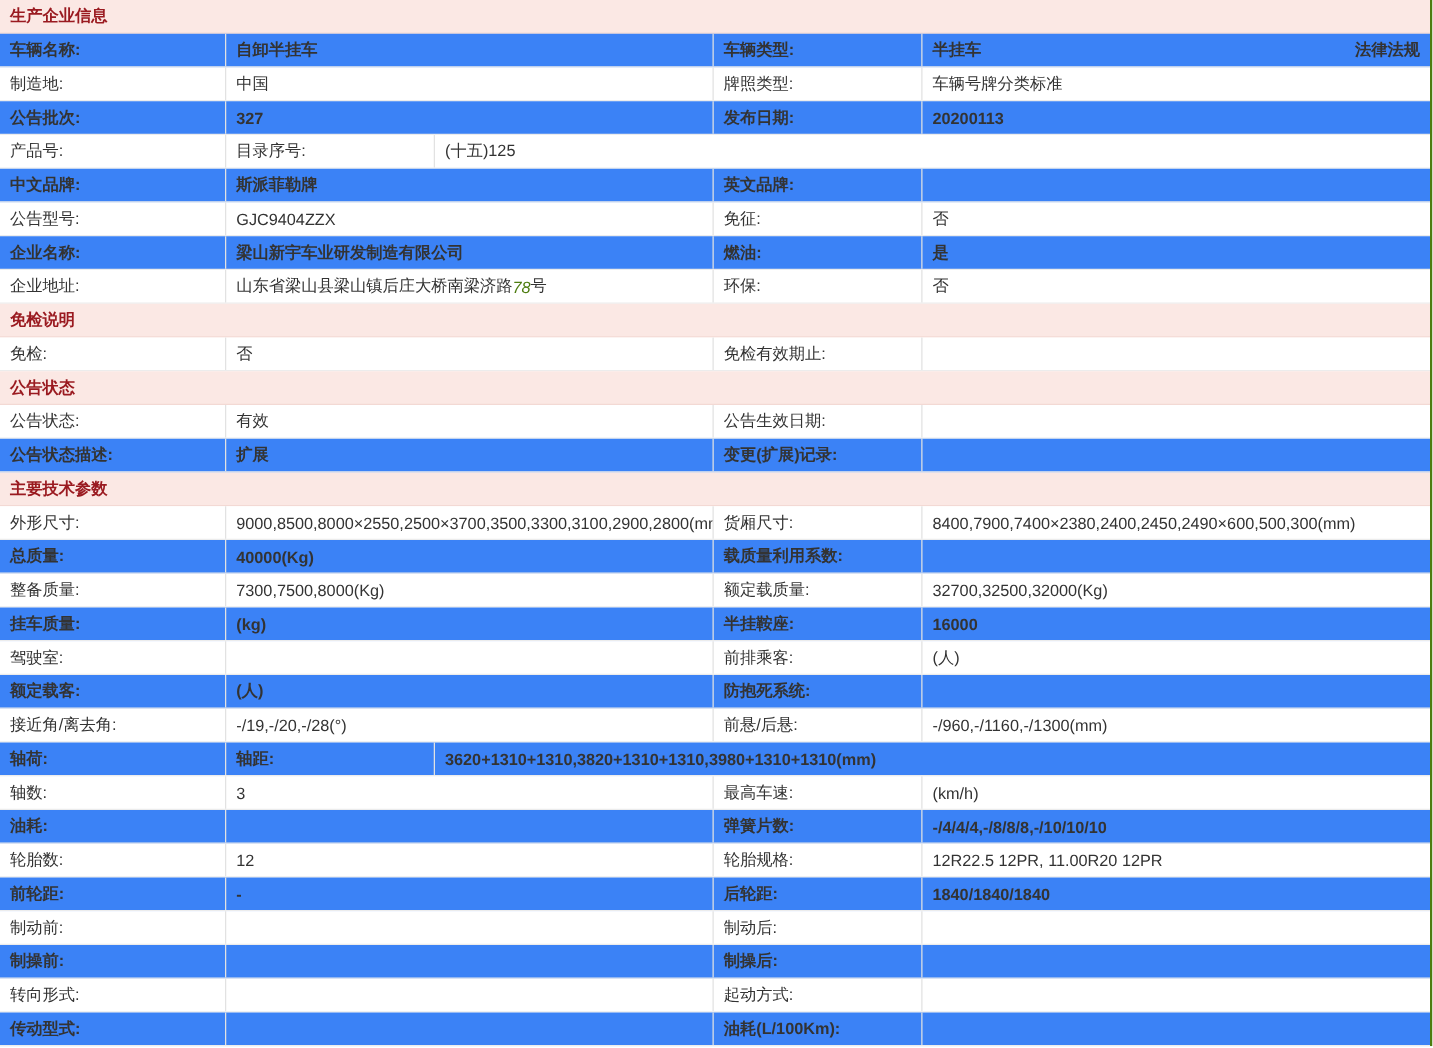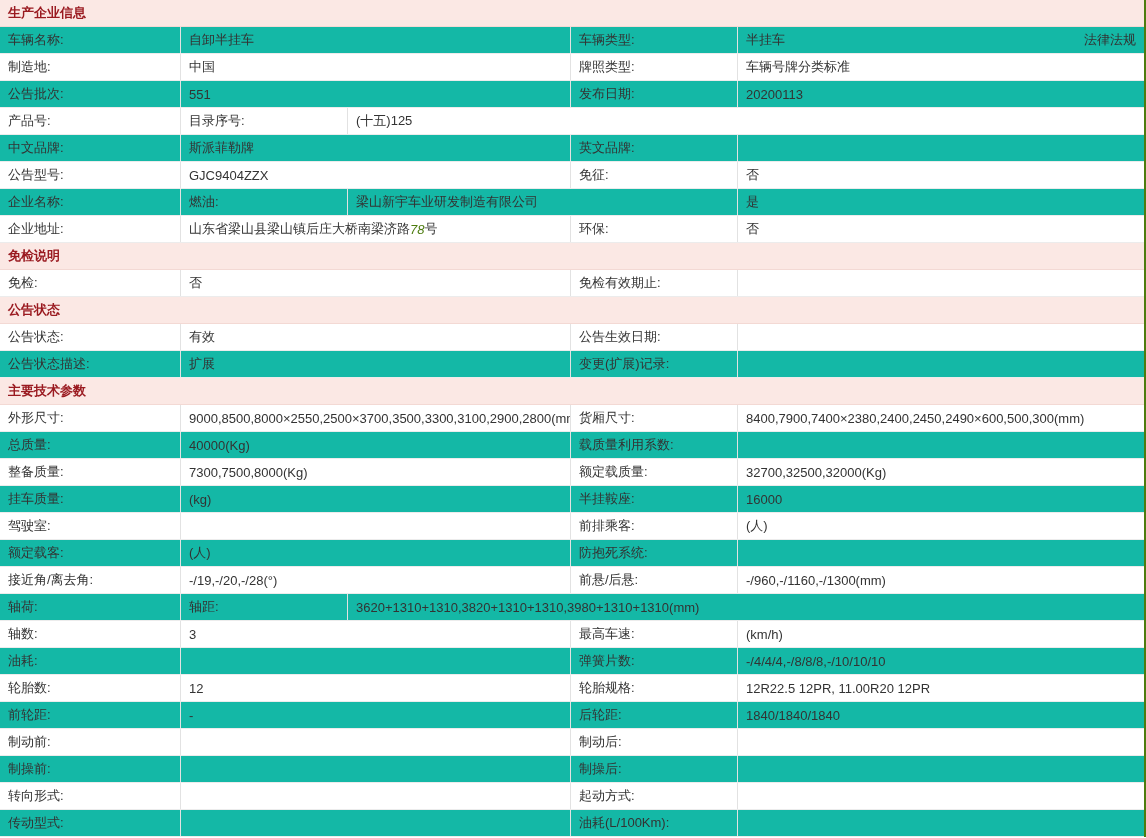--- a/index.html
+++ b/index.html
@@ -25,21 +25,21 @@
     padding-left:8px;
     border-bottom:1px solid #f3d9d4;
   }
   .row {
     display:flex;
     height:27px;
     box-sizing:border-box;
     background:#ffffff;
     border-bottom:1px solid #ececec;
   }
-  .row.shaded { background:#14b8a6; }
+  .row.shaded { background:#3b82f6;font-weight:bold; }
   .cell {
     display:flex;
     align-items:center;
     padding:0 8px;
     box-sizing:border-box;
     border-right:1px solid #e2e2e2;
     overflow:hidden;
     white-space:nowrap;
   }
   .c-l1 { width:181px; }
@@ -68,21 +68,21 @@
     <div class="row">
       <div class="cell c-l1">制造地:</div>
       <div class="cell c-v1">中国</div>
       <div class="cell c-l2">牌照类型:</div>
       <div class="cell c-v2">
         <span>车辆号牌分类标准</span>
       </div>
     </div>
     <div class="row shaded">
       <div class="cell c-l1">公告批次:</div>
-      <div class="cell c-v1">551</div>
+      <div class="cell c-v1">327</div>
       <div class="cell c-l2">发布日期:</div>
       <div class="cell c-v2">
         <span>20200113</span>
       </div>
     </div>
     <div class="row">
       <div class="cell c-l1">产品号:</div>
       <div class="cell c-l2">目录序号:</div>
       <div class="cell c-v2">
         <span>(十五)125</span>
@@ -99,22 +99,22 @@
     <div class="row">
       <div class="cell c-l1">公告型号:</div>
       <div class="cell c-v1">GJC9404ZZX</div>
       <div class="cell c-l2">免征:</div>
       <div class="cell c-v2">
         <span>否</span>
       </div>
     </div>
     <div class="row shaded">
       <div class="cell c-l1">企业名称:</div>
+      <div class="cell c-v1">梁山新宇车业研发制造有限公司</div>
       <div class="cell c-l2">燃油:</div>
-      <div class="cell c-v1">梁山新宇车业研发制造有限公司</div>
       <div class="cell c-v2">
         <span>是</span>
       </div>
     </div>
     <div class="row">
       <div class="cell c-l1">企业地址:</div>
       <div class="cell c-v1">
         <span>山东省梁山县梁山镇后庄大桥南梁济路</span>
         <span class="hl">78</span>
         <span>号</span>

